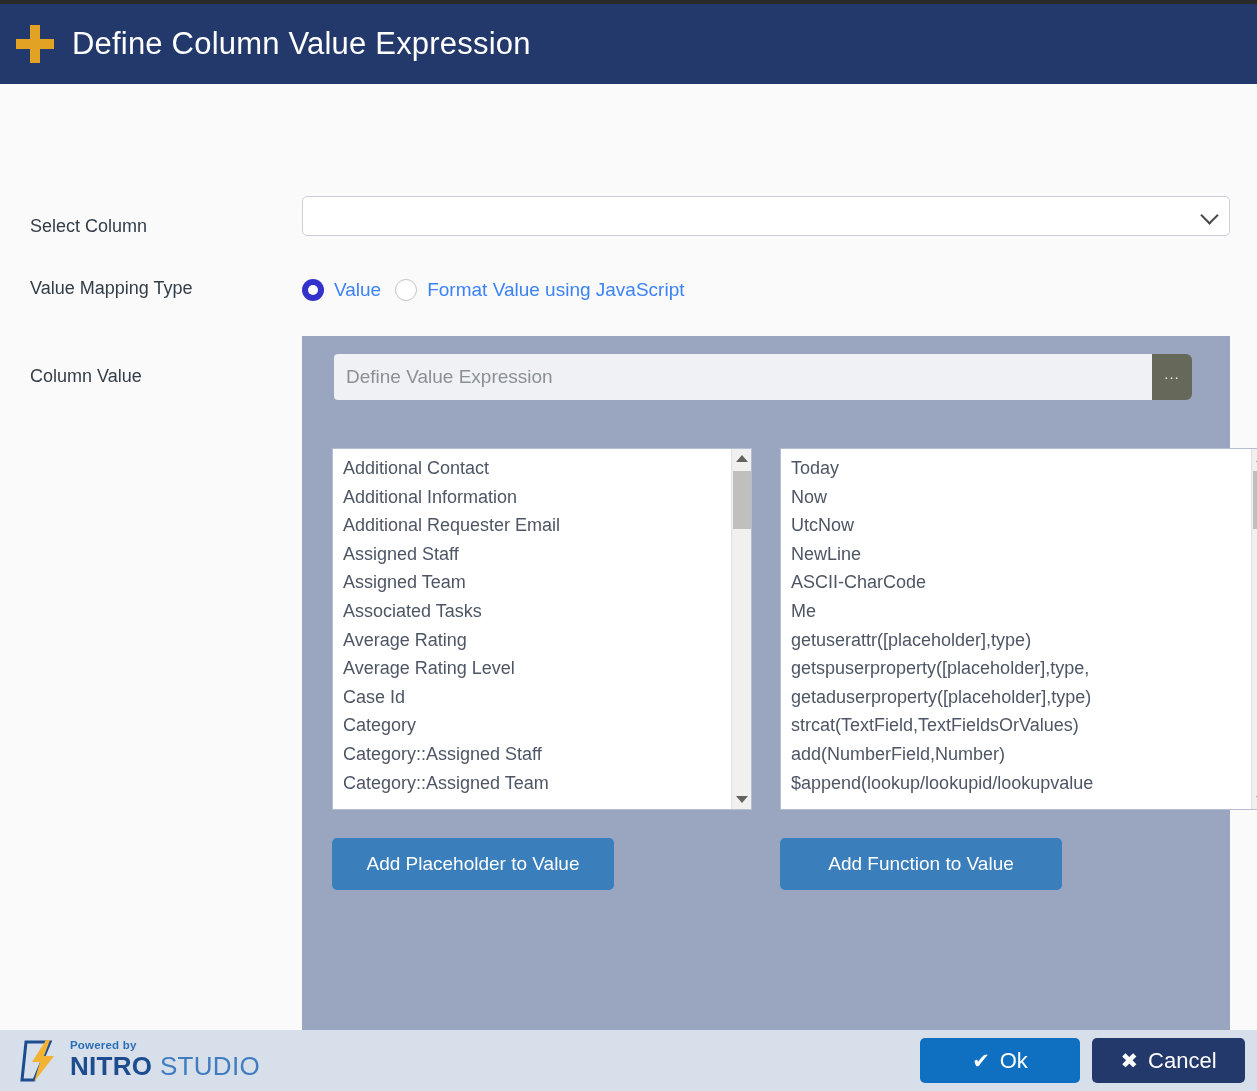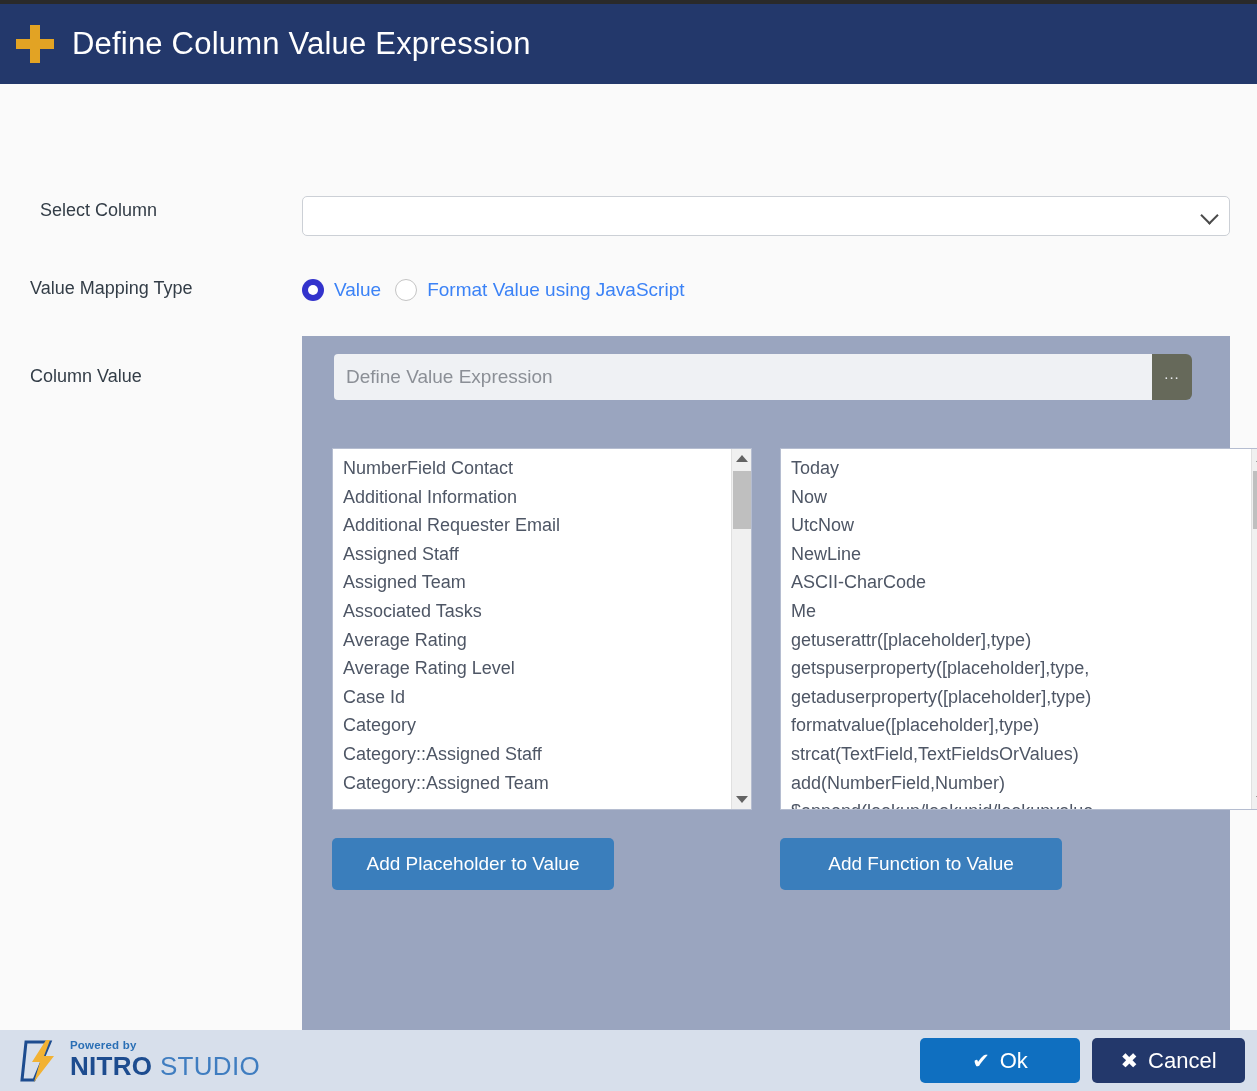--- a/index.html
+++ b/index.html
@@ -37,21 +37,21 @@
     white-space: nowrap;
   }
 
   
   .body { position: absolute; top: 84px; left: 0; width: 1257px; height: 946px; background: #fafafa; }
 
   .row-label {
     position: absolute; left: 30px; font-size: 18px; color: #333d47;
     white-space: nowrap;
   }
-  #lbl-select-column { top: 116px; margin-left: 10px; }
+  #lbl-select-column { top: 132px; }
   #lbl-value-mapping { top: 194px; }
   #lbl-column-value  { top: 282px; }
 
   
   .select-wrap {
     position: absolute; left: 302px; top: 112px; width: 928px; height: 40px;
     background: #ffffff; border: 1px solid #ccd0d6; border-radius: 5px;
     display: flex; align-items: center;
   }
   .select-value { flex: 1; padding-left: 12px; font-size: 17px; color: #444; }
@@ -210,21 +210,21 @@
       <div class="expr-row">
         <div class="expr-input">Define Value Expression</div>
         <div class="expr-dots">...</div>
       </div>
 
       <div class="col-head" id="head-columns">Columns</div>
       <div class="col-head" id="head-functions">Functions</div>
 
       <div class="listbox" id="list-columns">
         <div class="list-items" id="columns-items">
-            <div class="list-item">NumberField Contact</div>
+            <div class="list-item">Additional Contact</div>
             <div class="list-item">Additional Information</div>
             <div class="list-item">Additional Requester Email</div>
             <div class="list-item">Assigned Staff</div>
             <div class="list-item">Assigned Team</div>
             <div class="list-item">Associated Tasks</div>
             <div class="list-item">Average Rating</div>
             <div class="list-item">Average Rating Level</div>
             <div class="list-item">Case Id</div>
             <div class="list-item">Category</div>
             <div class="list-item">Category::Assigned Staff</div>
@@ -241,21 +241,20 @@
         <div class="list-items" id="functions-items">
             <div class="list-item">Today</div>
             <div class="list-item">Now</div>
             <div class="list-item">UtcNow</div>
             <div class="list-item">NewLine</div>
             <div class="list-item">ASCII-CharCode</div>
             <div class="list-item">Me</div>
             <div class="list-item">getuserattr([placeholder],type)</div>
             <div class="list-item">getspuserproperty([placeholder],type,</div>
             <div class="list-item">getaduserproperty([placeholder],type)</div>
-            <div class="list-item">formatvalue([placeholder],type)</div>
             <div class="list-item">strcat(TextField,TextFieldsOrValues)</div>
             <div class="list-item">add(NumberField,Number)</div>
             <div class="list-item">$append(lookup/lookupid/lookupvalue</div>
           </div>
         <div class="sbar">
           <div class="sb-arrow up"></div>
           <div class="sb-thumb"></div>
           <div class="sb-arrow down"></div>
         </div>
       </div>

